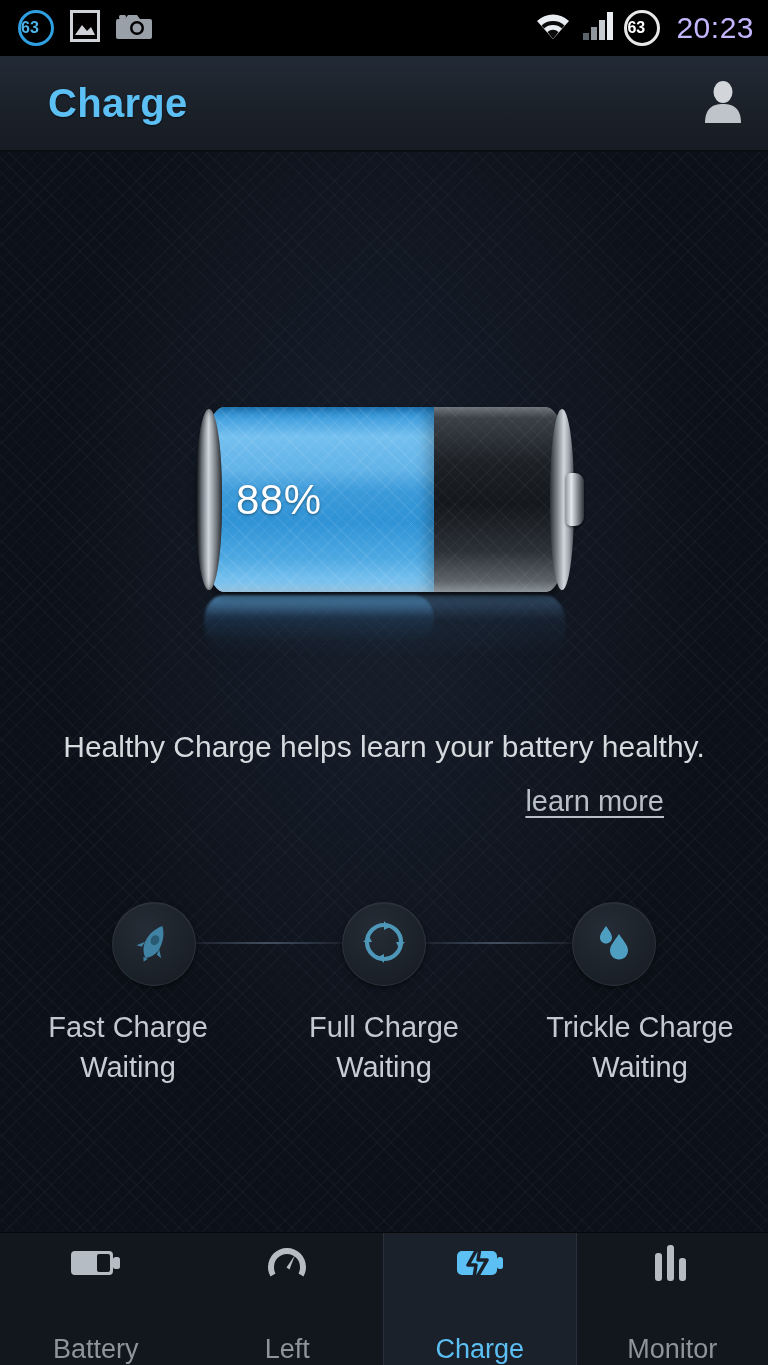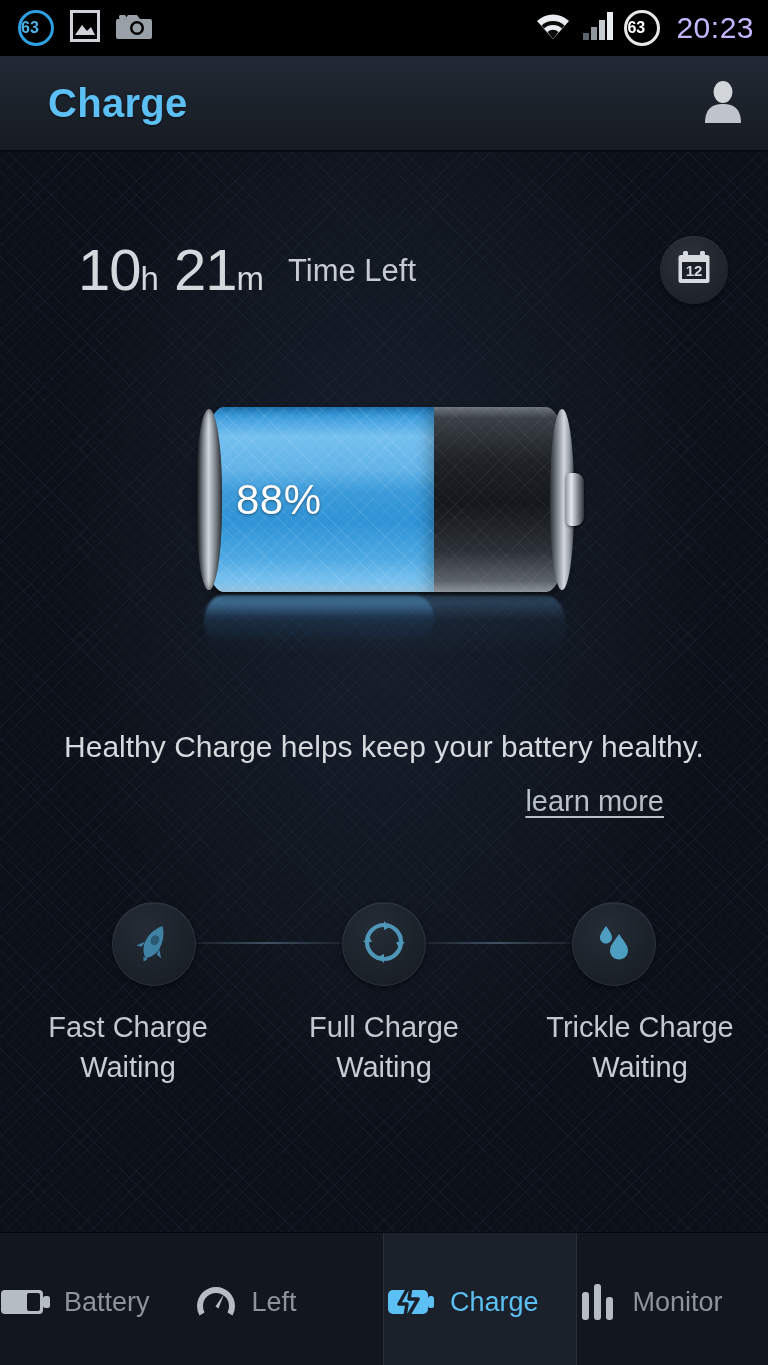--- a/index.html
+++ b/index.html
@@ -301,23 +301,23 @@
     position: absolute;
     bottom: 0; left: 0;
     width: 768px; height: 132px;
     background: #12161d;
     border-top: 1px solid #05070a;
     display: flex;
   }
   .nav-item {
     flex: 1;
     display: flex;
-    flex-direction: row;
+    flex-direction: column;
     align-items: center;
-    justify-content: flex-start;
+    justify-content: space-between;
     gap: 12px;
     box-sizing: border-box;
     padding-top: 6px;
   }
   .nav-item.active {
     background: #1a212b;
     border-left: 1px solid #272f3a;
     border-right: 1px solid #272f3a;
   }
   .nav-label {
@@ -383,54 +383,39 @@
         <svg width="42" height="44" viewBox="0 0 42 44">
           <ellipse cx="21" cy="13" rx="9.5" ry="11" fill="#d2d6db"></ellipse>
           <path d="M3 44 C3 30 10 25 21 25 C32 25 39 30 39 44 Z" fill="#bfc4ca"></path>
         </svg>
       </span>
     </div>
   </div>
 
   <div id="main">
 
-    <div id="time-row">
-      <div id="time-left-value"><span>10</span><span class="u">h</span> <span>21</span><span class="u">m</span></div>
-      <div id="time-left-label">Time Left</div>
-      <div id="calendar-btn">
-        <span>
-          <svg width="40" height="40" viewBox="0 0 40 40">
-            <rect x="9" y="3" width="5" height="7" rx="1.6" fill="#d7dbdf"></rect>
-            <rect x="26" y="3" width="5" height="7" rx="1.6" fill="#d7dbdf"></rect>
-            <rect x="4.5" y="7" width="31" height="28" rx="2.5" fill="#d7dbdf"></rect>
-            <rect x="8" y="14" width="24" height="17" fill="#1b2028"></rect>
-            <text x="20" y="28" font-family="Liberation Sans, sans-serif" font-size="15" font-weight="700" fill="#d7dbdf" text-anchor="middle">12</text>
-          </svg>
-        </span>
-      </div>
-    </div>
 
     <div id="battery-wrap">
       <div id="batt-reflection"></div>
       <div id="batt-reflection-fill" style="width: 229.62px;"></div>
       <div id="battery">
         <div id="batt-body">
           <div id="batt-fill" style="width: 235.62px;">
             <div id="batt-fill-tex"></div>
           </div>
           <div id="batt-texture"></div>
         </div>
         <div id="batt-cap-left"></div>
         <div id="batt-cap-right"></div>
         <div id="batt-terminal"></div>
         <div id="batt-percent">88%</div>
       </div>
     </div>
 
-    <div id="healthy-text">Healthy Charge helps keep your battery healthy.</div>
+    <div id="healthy-text">Healthy Charge helps learn your battery healthy.</div>
     <div id="learn-more-wrap">
       <span id="learn-more">learn more</span>
     </div>
 
     <div id="stages">
       <div class="stage-line" id="line-1"></div>
       <div class="stage-line" id="line-2"></div>
 
       <div class="stage-node" id="node-1">
         <span>

